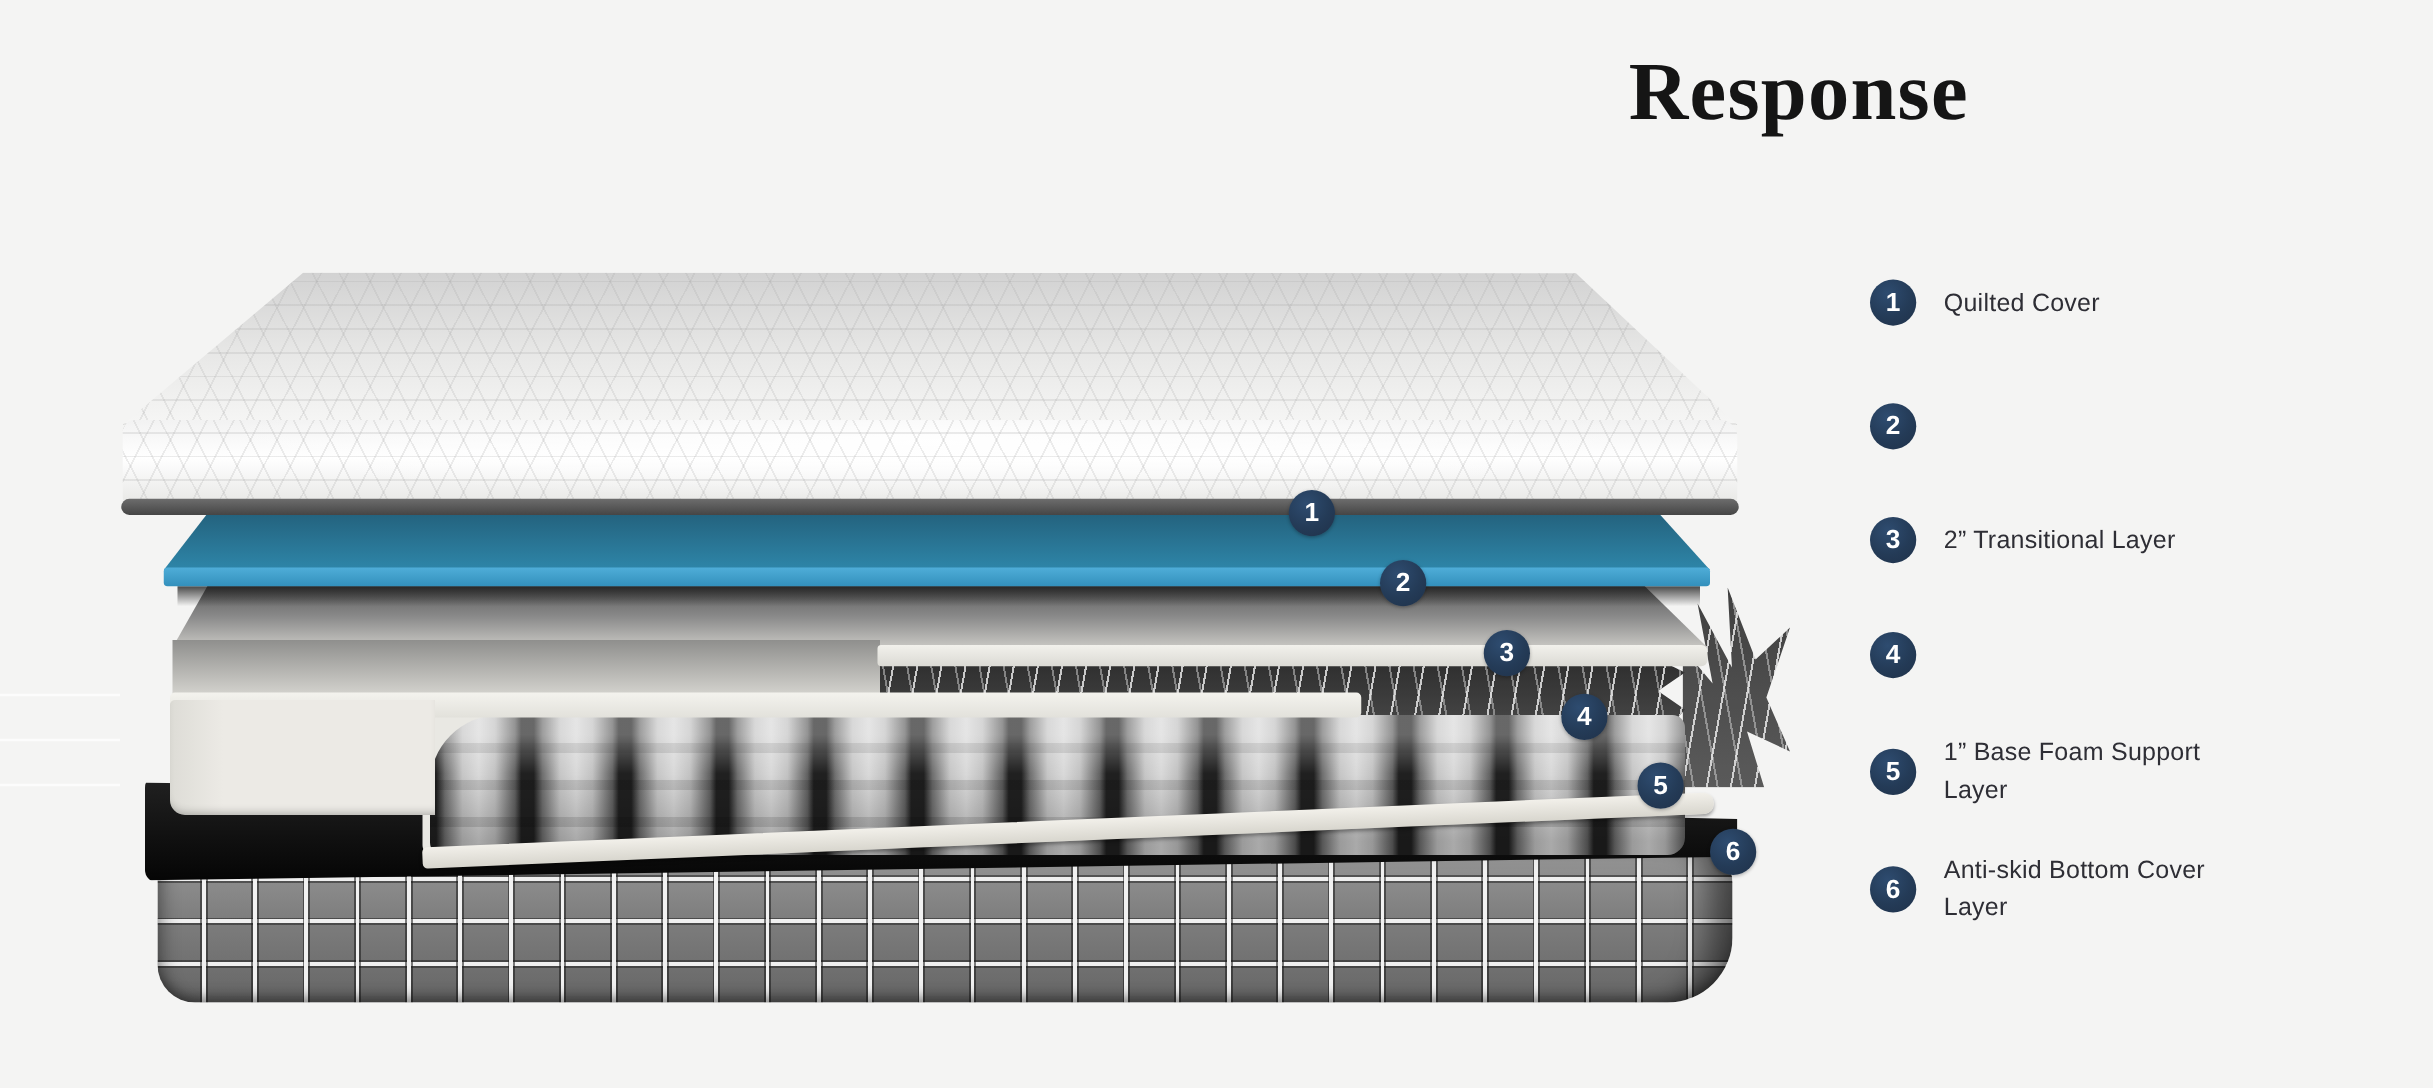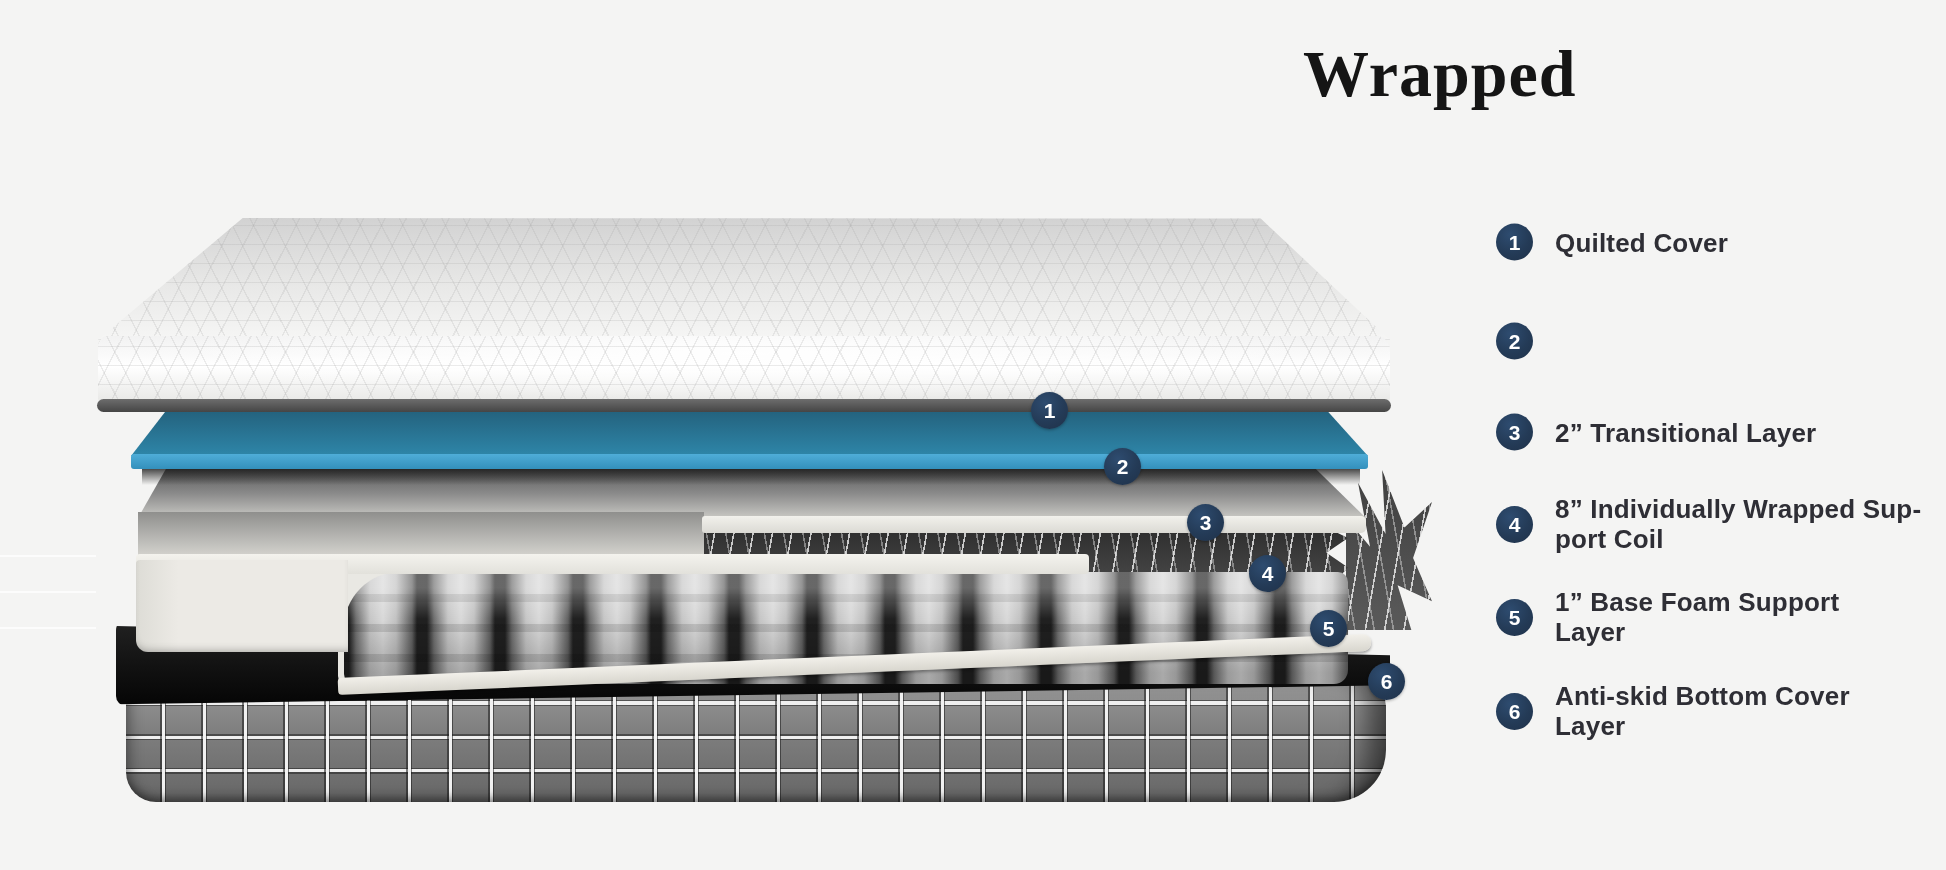--- a/index.html
+++ b/index.html
@@ -89,21 +89,21 @@
     background:radial-gradient(circle at 38% 30%, #2e4c70 0%, #243b57 55%, #1f3149 100%);
     color:#fff;font-weight:700;font-size:21px;line-height:37px;text-align:center;
     font-family:"Liberation Sans",sans-serif;}
   .d-badge{position:absolute;box-shadow:0 1px 3px rgba(0,0,0,.3);}
 
   
   .title{left:1303px;top:36px;font-family:"Liberation Serif",serif;font-weight:700;
     font-size:66px;color:#151515;letter-spacing:1px;}
   .legend-row{position:absolute;left:1496px;display:flex;align-items:center;gap:22px;
     width:430px;transform:translateY(-50%);}
-  .legend-label{font-size:26px;line-height:30px;color:#2e2e35;font-weight:700;
+  .legend-label{font-size:20px;line-height:30px;color:#2e2e35;font-weight:400;
     letter-spacing:.2px;white-space:pre-line;}
   .lr1{top:242px;} .lr2{top:341px;} .lr3{top:432px;} .lr4{top:524px;} .lr5{top:617px;} .lr6{top:711px;}
   .db1{left:1031px;top:392px;} .db2{left:1104px;top:448px;} .db3{left:1187px;top:504px;}
   .db4{left:1249px;top:555px;} .db5{left:1310px;top:610px;} .db6{left:1368px;top:663px;}
 </style>
 </head>
 <body>
 
 <div class="stage">
 
@@ -137,38 +137,36 @@
     <div class="abs cover-rim"></div>
 
     <div class="badge d-badge db1">1</div>
     <div class="badge d-badge db2">2</div>
     <div class="badge d-badge db3">3</div>
     <div class="badge d-badge db4">4</div>
     <div class="badge d-badge db5">5</div>
     <div class="badge d-badge db6">6</div>
   </div>
 
-  <div class="abs title">Wrapped</div>
+  <div class="abs title">Response</div>
 
   <div>
     <div class="legend-row lr1">
       <div class="badge">1</div>
       <div class="legend-label">Quilted Cover</div>
     </div>
     <div class="legend-row lr2">
       <div class="badge">2</div>
     </div>
     <div class="legend-row lr3">
       <div class="badge">3</div>
       <div class="legend-label">2” Transitional Layer</div>
     </div>
     <div class="legend-row lr4">
       <div class="badge">4</div>
-      <div class="legend-label">8” Individually Wrapped Sup-
-port Coil</div>
     </div>
     <div class="legend-row lr5">
       <div class="badge">5</div>
       <div class="legend-label">1” Base Foam Support
 Layer</div>
     </div>
     <div class="legend-row lr6">
       <div class="badge">6</div>
       <div class="legend-label">Anti-skid Bottom Cover
 Layer</div>

